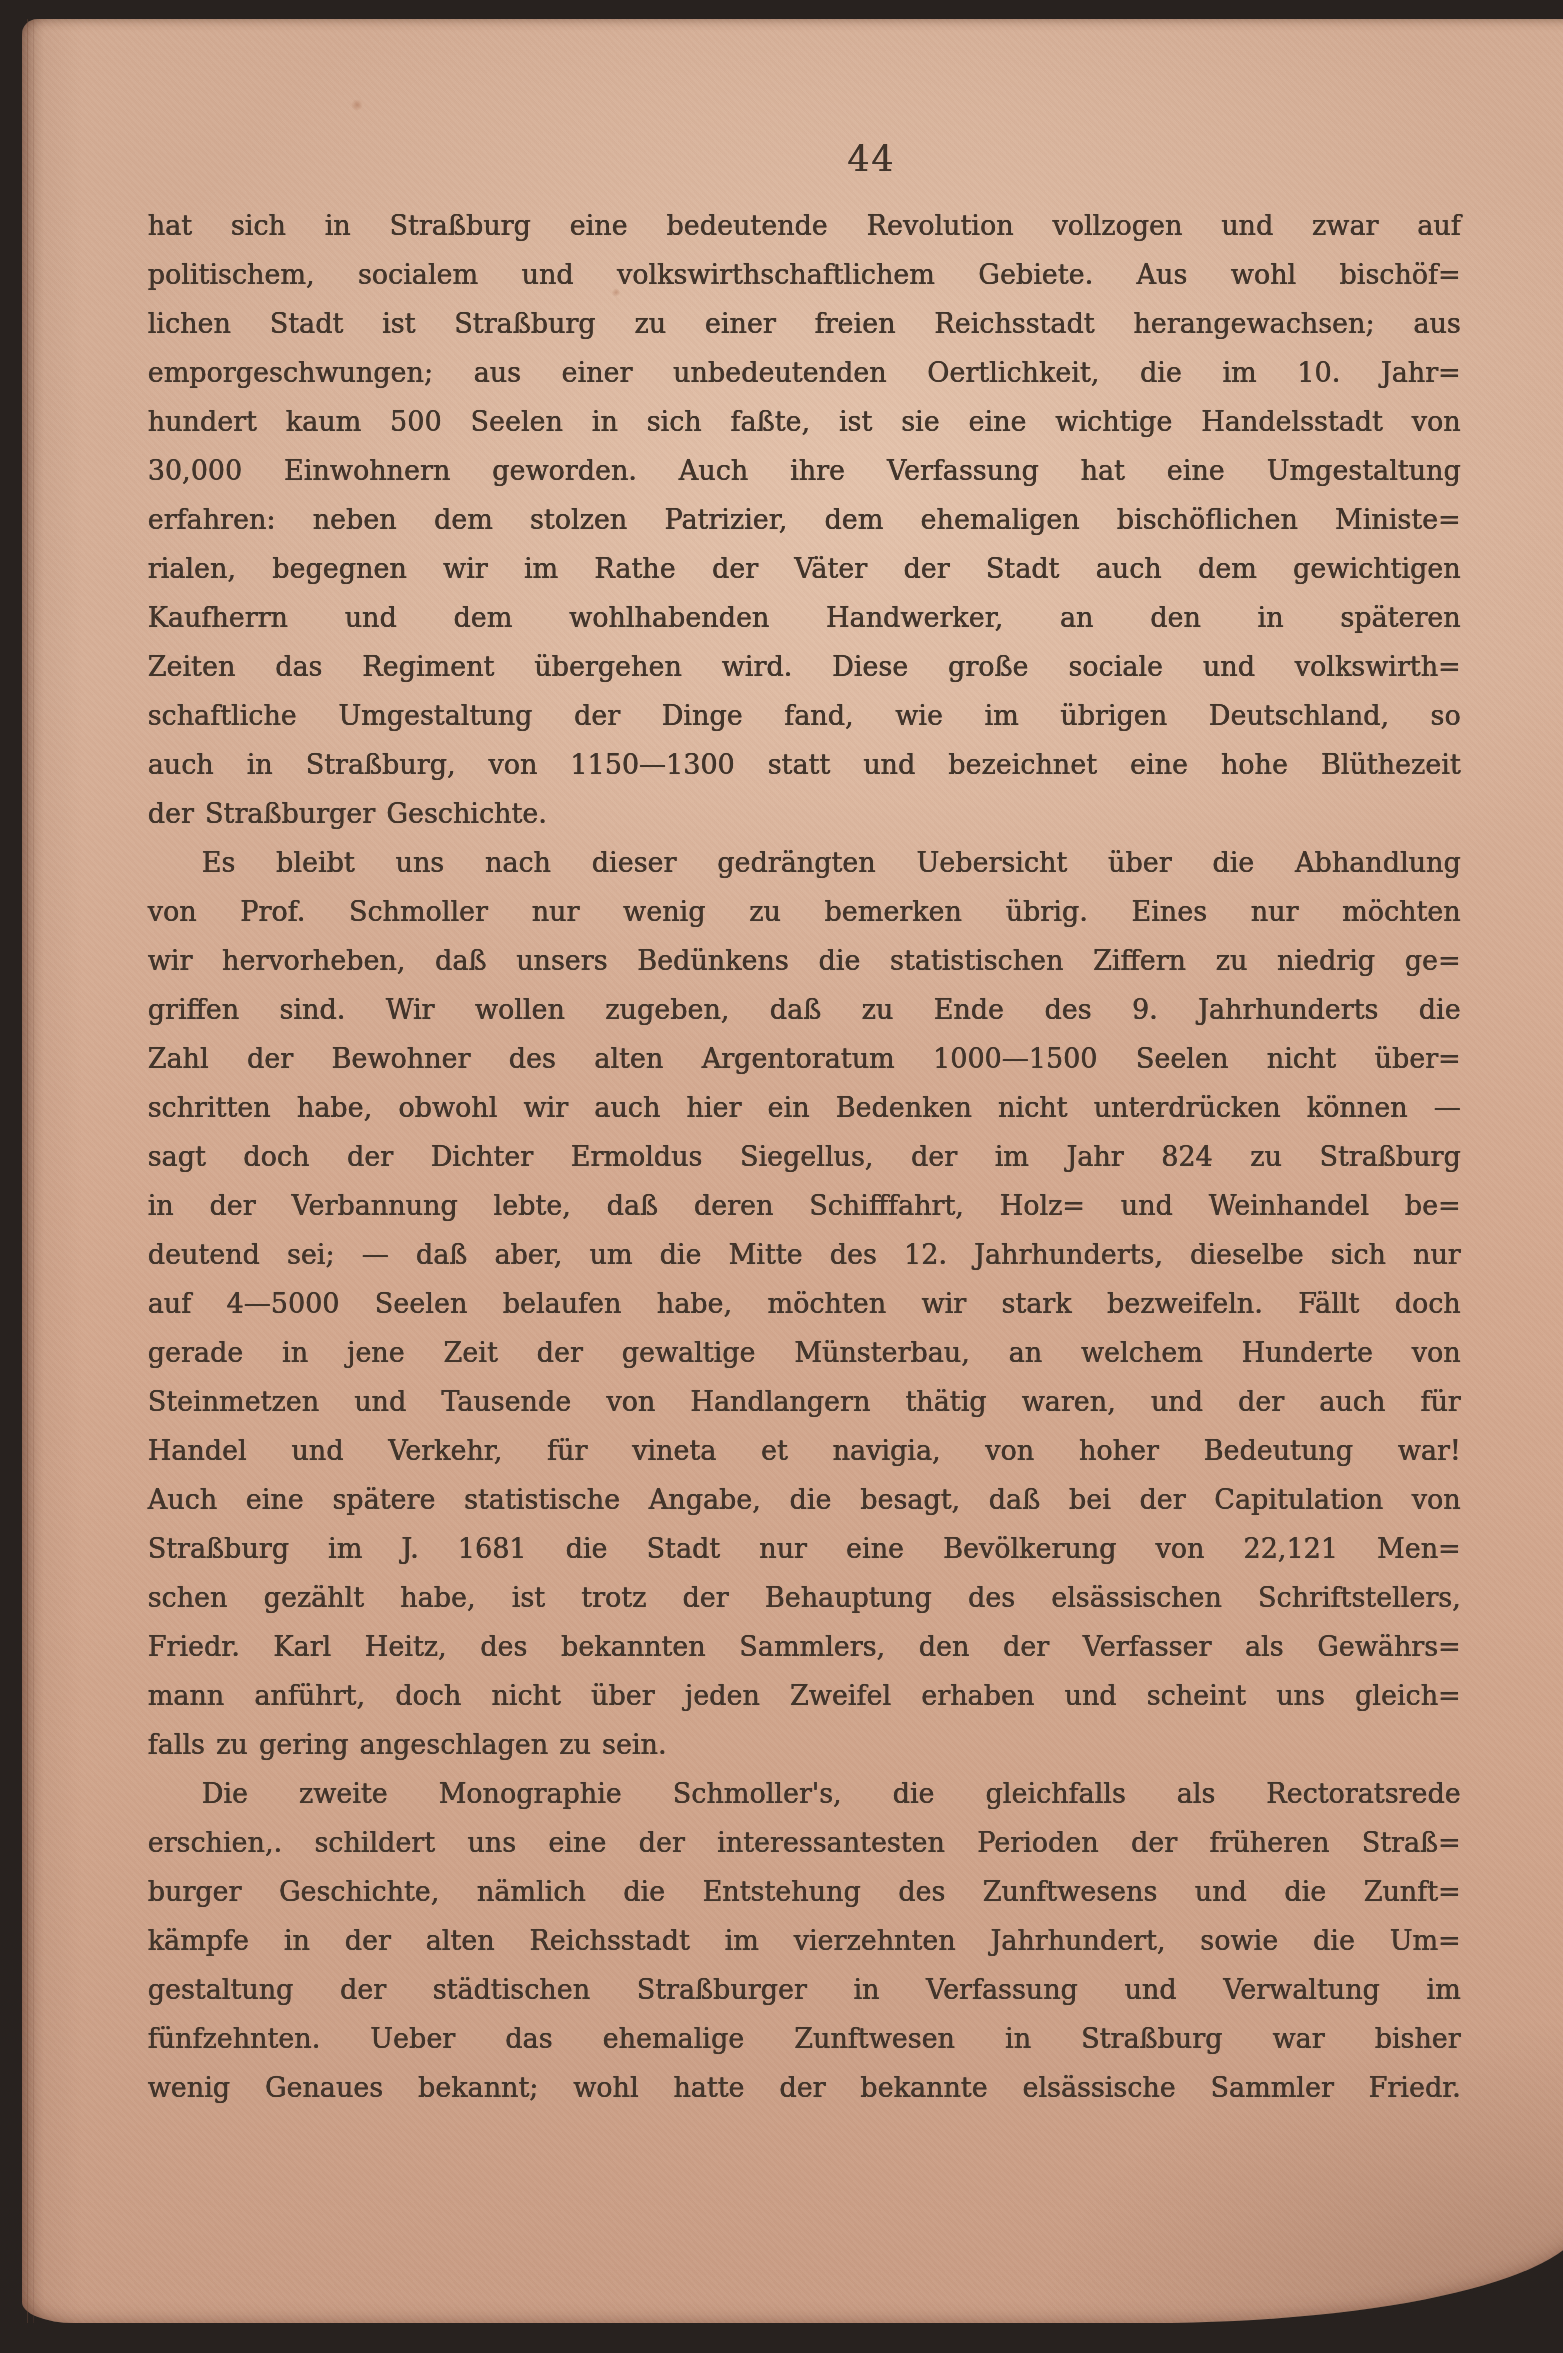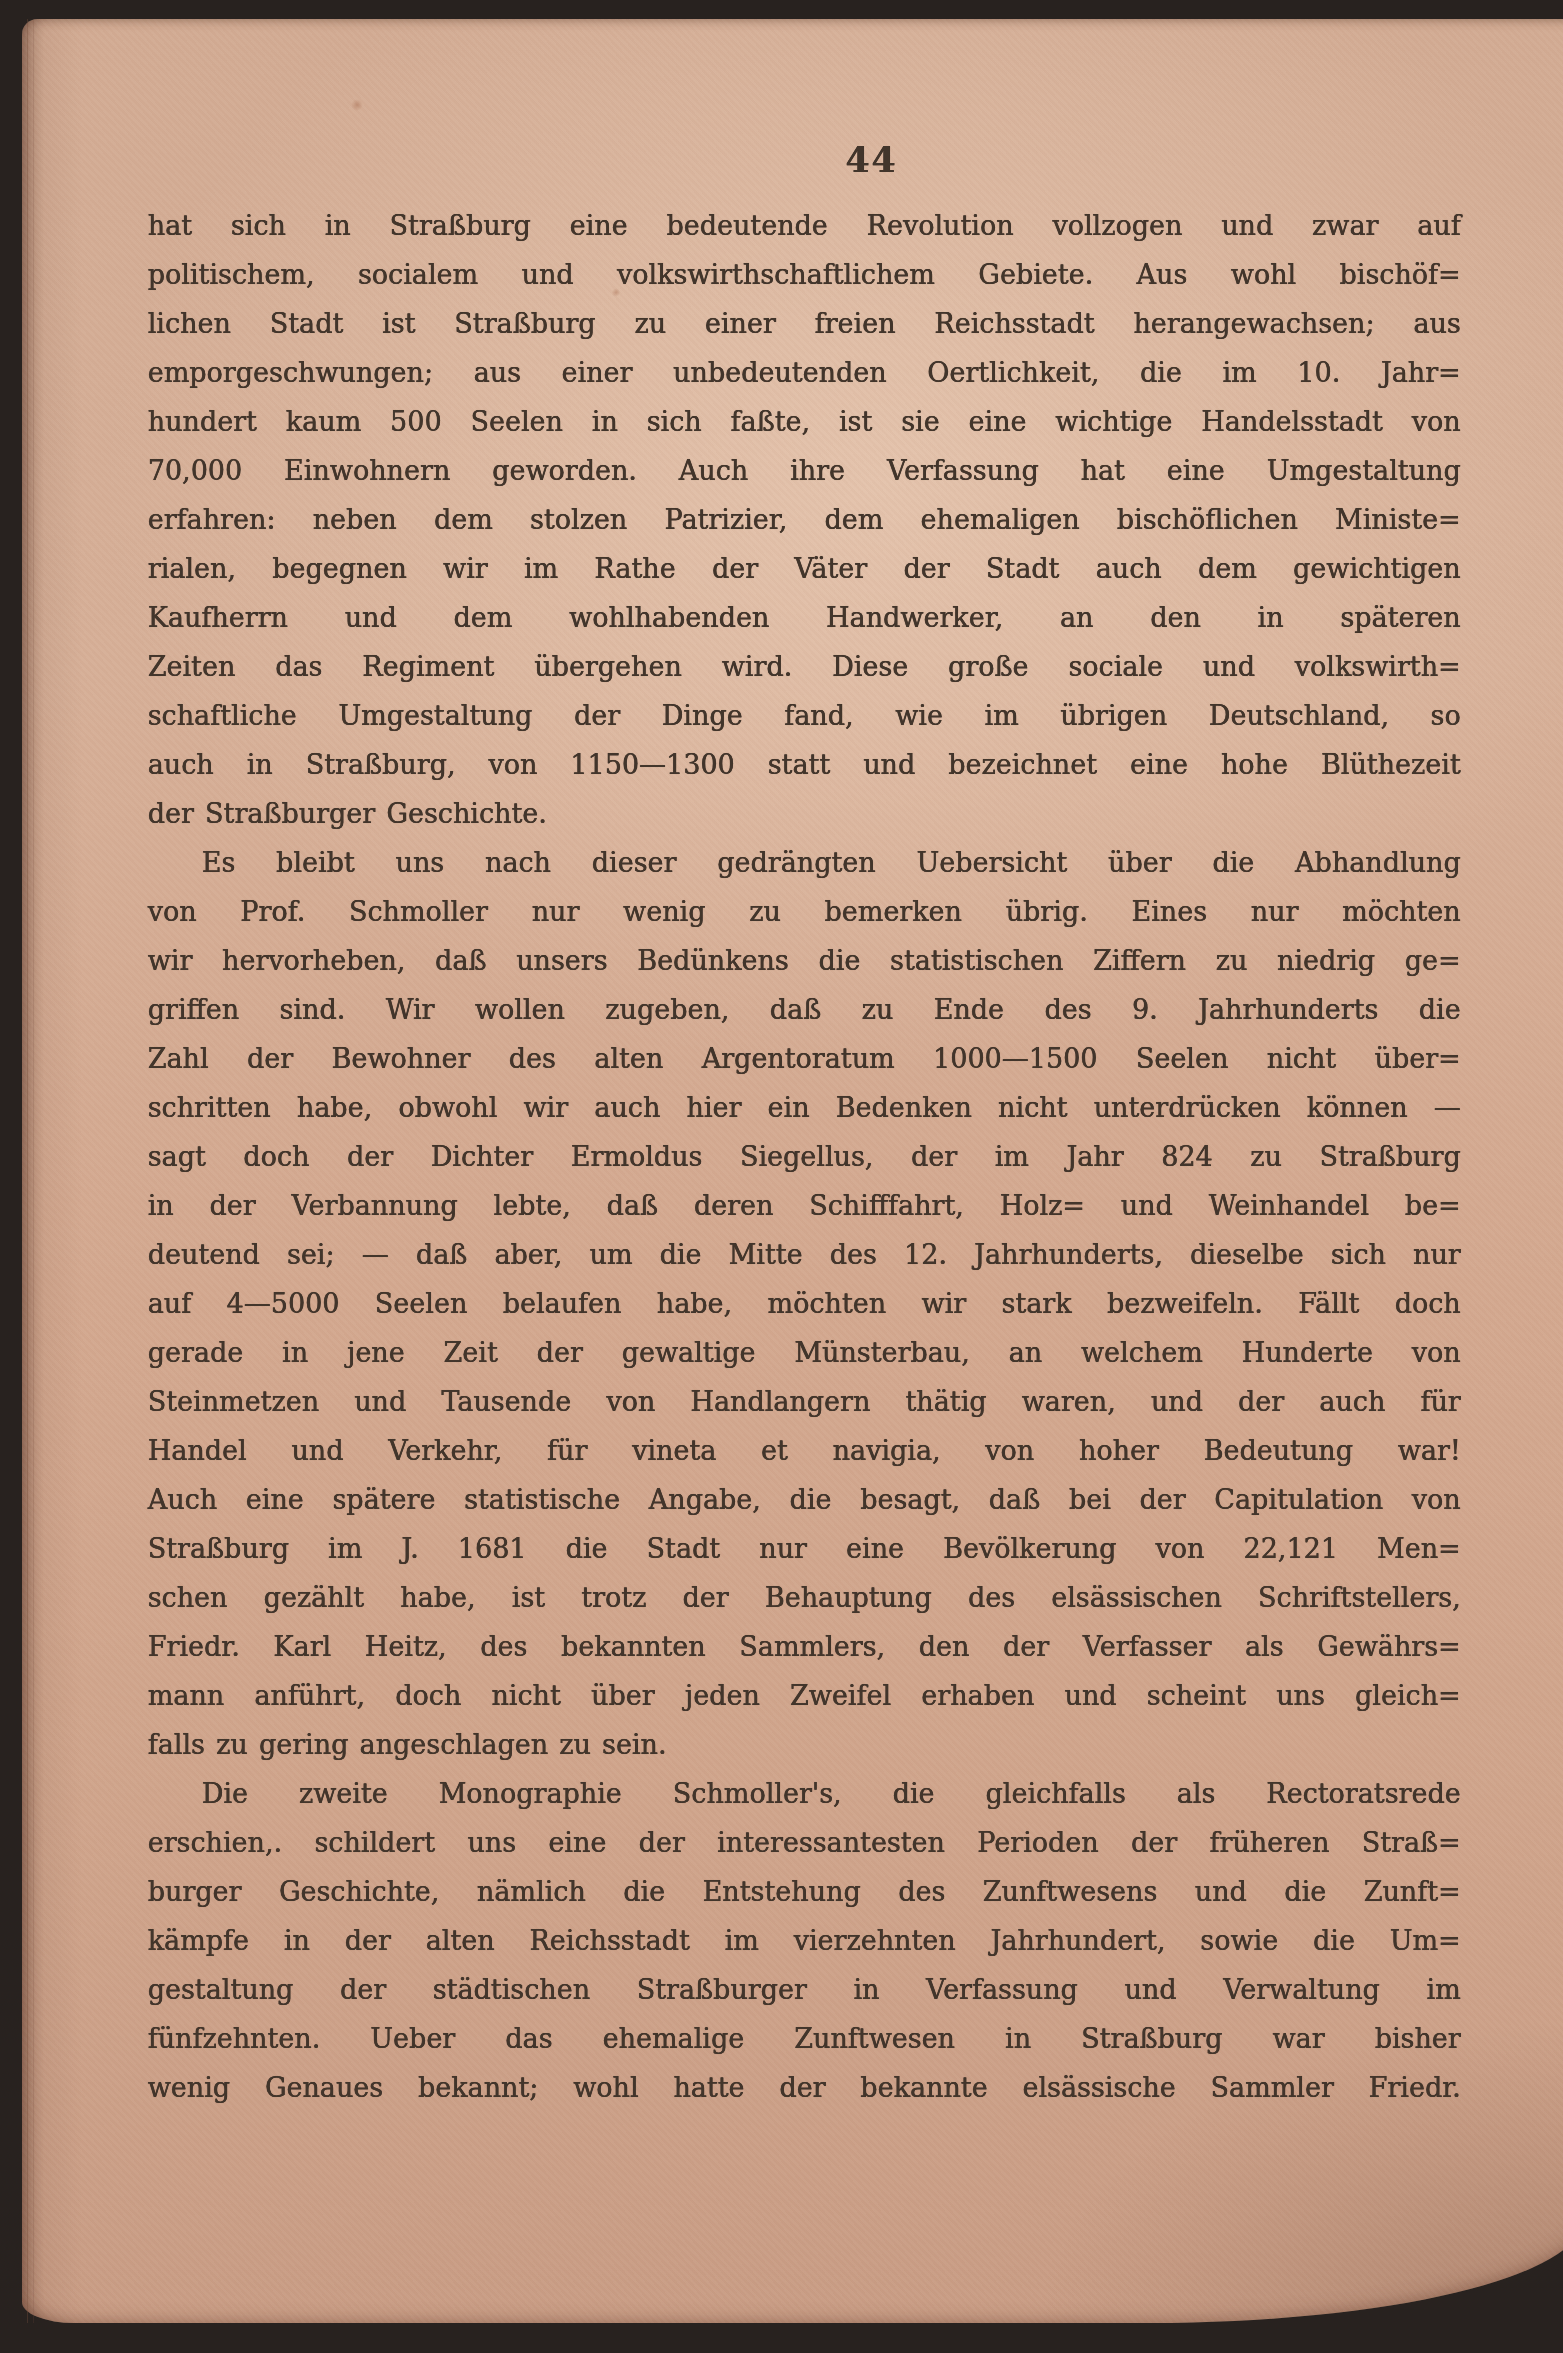--- a/index.html
+++ b/index.html
@@ -39,21 +39,21 @@
   .edge-line.l2{left:11.3px;opacity:.55;}
   .stain{
     position:absolute;border-radius:50%;
     background:radial-gradient(circle, rgba(150,85,55,0.35), rgba(150,85,55,0) 70%);
     pointer-events:none;
   }
   .page-number{
     position:absolute;
     left:802px;top:123px;width:95px;
     text-align:center;
-    font-size:35px;font-weight:bold;line-height:1;
+    font-size:35px;font-weight:normal;line-height:1;
     color:var(--ink);
     letter-spacing:1.7px;
     text-shadow:0.3px 0 currentColor;
   }
   .text-block{
     position:absolute;
     left:126px;top:182px;
     width:1313px;
     color:var(--ink);
   }
@@ -83,21 +83,21 @@
   <div class="stain" style="left:718px;top:350px;width:7px;height:7px;"></div>
 
   <div class="page-number">44</div>
 
   <div class="text-block">
       <div class="line">hat sich in Straßburg eine bedeutende Revolution vollzogen und zwar auf</div>
       <div class="line">politischem, socialem und volkswirthschaftlichem Gebiete. Aus wohl bischöf=</div>
       <div class="line">lichen Stadt ist Straßburg zu einer freien Reichsstadt herangewachsen; aus</div>
       <div class="line">emporgeschwungen; aus einer unbedeutenden Oertlichkeit, die im 10. Jahr=</div>
       <div class="line">hundert kaum 500 Seelen in sich faßte, ist sie eine wichtige Handelsstadt von</div>
-      <div class="line">70,000 Einwohnern geworden. Auch ihre Verfassung hat eine Umgestaltung</div>
+      <div class="line">30,000 Einwohnern geworden. Auch ihre Verfassung hat eine Umgestaltung</div>
       <div class="line">erfahren: neben dem stolzen Patrizier, dem ehemaligen bischöflichen Ministe=</div>
       <div class="line">rialen, begegnen wir im Rathe der Väter der Stadt auch dem gewichtigen</div>
       <div class="line">Kaufherrn und dem wohlhabenden Handwerker, an den in späteren</div>
       <div class="line">Zeiten das Regiment übergehen wird. Diese große sociale und volkswirth=</div>
       <div class="line">schaftliche Umgestaltung der Dinge fand, wie im übrigen Deutschland, so</div>
       <div class="line">auch in Straßburg, von 1150—1300 statt und bezeichnet eine hohe Blüthezeit</div>
       <div class="line nojust">der Straßburger Geschichte.</div>
       <div class="line indent">Es bleibt uns nach dieser gedrängten Uebersicht über die Abhandlung</div>
       <div class="line">von Prof. Schmoller nur wenig zu bemerken übrig. Eines nur möchten</div>
       <div class="line">wir hervorheben, daß unsers Bedünkens die statistischen Ziffern zu niedrig ge=</div>

